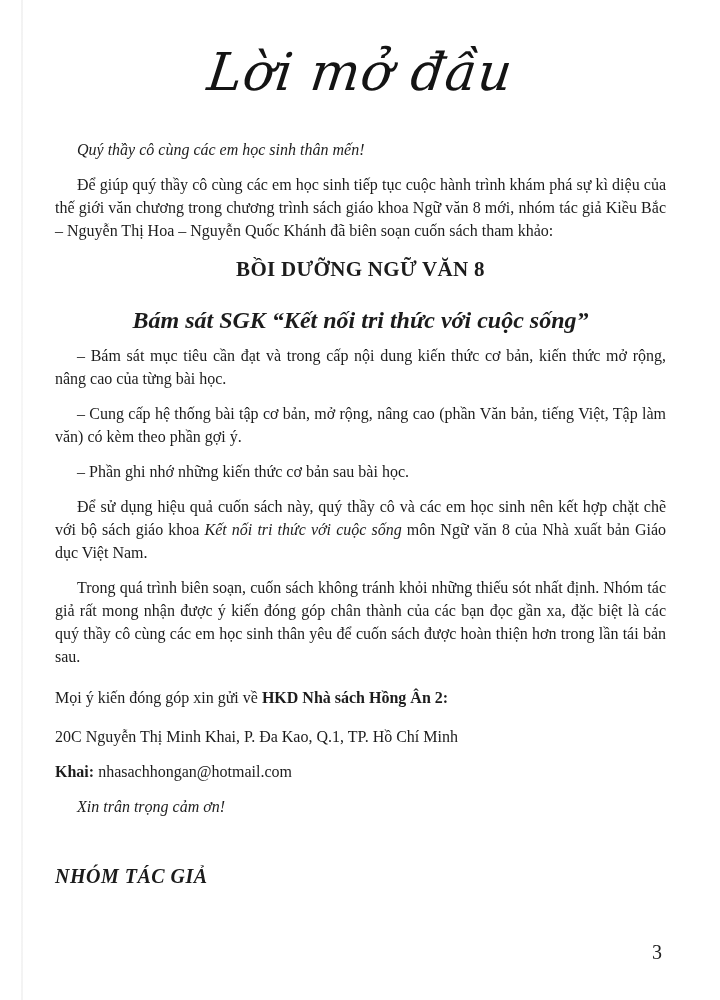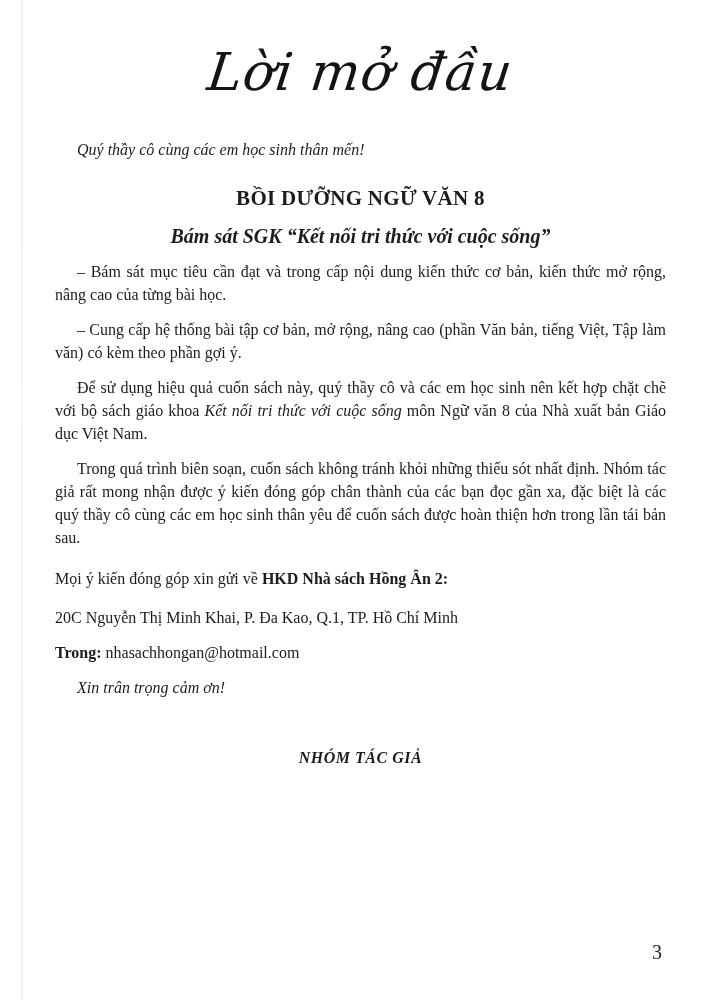--- a/index.html
+++ b/index.html
@@ -40,40 +40,40 @@
   p {
     margin: 0 0 12px 0;
     font-size: 16px;
     line-height: 23px;
     text-align: justify;
     text-indent: 22px;
   }
   .greeting { margin-top: 26px; font-style: italic; }
   .center { text-align: left; text-indent: 0; }
   .heading {
-    margin-top: 26px;
+    margin-top: 16px;
     text-align: center; text-indent: 0;
     font-weight: bold; font-size: 21px;
     letter-spacing: 0.3px;
   }
   .subheading {
-    margin-top: 15px;
+    margin-top: 28px;
     text-align: center; text-indent: 0;
-    font-weight: bold; font-style: italic; font-size: 20px;
+    font-weight: bold; font-style: italic; font-size: 24px;
   }
   .structure-intro { margin-top: 15px; text-indent: 0; }
   .contact-line { margin-top: 18px; text-indent: 0; }
   .address-line { margin-top: 16px; }
   .email-line { margin-top: 8px; }
   .closing { margin-top: 0; font-style: italic; }
   .signature {
     margin-top: 47px;
-    text-align: center; text-indent: 0;
+    text-align: left; text-indent: 0;
     font-weight: bold; font-style: italic;
-    font-size: 16px; letter-spacing: 0.5px;
+    font-size: 20px; letter-spacing: 0.5px;
   }
   .page-number {
     position: absolute; top: 941px; right: 58px;
     font-size: 20px; line-height: 23px;
     color: #222222;
   }
   b.inline-bold { font-weight: bold; font-family: Liberation Serif, serif; }
   i.inline-italic { font-style: italic; }
 </style>
 </head>
@@ -83,46 +83,48 @@
   <div class="crease"></div>
 
   <div class="content">
 
     <div class="script-title">
       <span class="skew">Lời mở đầu</span>
     </div>
 
     <p class="greeting">Quý thầy cô cùng các em học sinh thân mến!</p>
 
+    <p>Để giúp quý thầy cô cùng các em học sinh tiếp tục cuộc hành trình khám phá sự kì diệu của thế giới văn chương trong chương trình sách giáo khoa Ngữ văn 8 mới, nhóm tác giả Kiều Bắc – Nguyễn Thị Hoa – Nguyễn Quốc Khánh đã biên soạn cuốn sách tham khảo:</p>
 
     <p class="heading">BỒI DƯỠNG NGỮ VĂN 8</p>
 
     <p class="subheading">Bám sát SGK “Kết nối tri thức với cuộc sống”</p>
 
 
     <p>– Bám sát mục tiêu cần đạt và trong cấp nội dung kiến thức cơ bản, kiến thức mở rộng, nâng cao của từng bài học.</p>
     <p>– Cung cấp hệ thống bài tập cơ bản, mở rộng, nâng cao (phần Văn bản, tiếng Việt, Tập làm văn) có kèm theo phần gợi ý.</p>
+    <p>– Phần ghi nhớ những kiến thức cơ bản sau bài học.</p>
 
     <p>
       <span>Để sử dụng hiệu quả cuốn sách này, quý thầy cô và các em học sinh nên kết hợp chặt chẽ với bộ sách giáo khoa</span>
       <i class="inline-italic">Kết nối tri thức với cuộc sống</i>
       <span>môn Ngữ văn 8 của Nhà xuất bản Giáo dục Việt Nam.</span>
     </p>
 
     <p>Trong quá trình biên soạn, cuốn sách không tránh khỏi những thiếu sót nhất định. Nhóm tác giả rất mong nhận được ý kiến đóng góp chân thành của các bạn đọc gần xa, đặc biệt là các quý thầy cô cùng các em học sinh thân yêu để cuốn sách được hoàn thiện hơn trong lần tái bản sau.</p>
 
     <p class="contact-line">
       <span>Mọi ý kiến đóng góp xin gửi về</span>
       <b class="inline-bold">HKD Nhà sách Hồng Ân 2:</b>
     </p>
 
     <p class="center address-line">20C Nguyễn Thị Minh Khai, P. Đa Kao, Q.1, TP. Hồ Chí Minh</p>
 
     <p class="center email-line">
-      <b class="inline-bold">Trong:</b>
+      <b class="inline-bold">Khai:</b>
       <span>nhasachhongan@hotmail.com</span>
     </p>
 
     <p class="closing">Xin trân trọng cảm ơn!</p>
 
     <p class="signature">NHÓM TÁC GIẢ</p>
 
   </div>
 
   <div class="page-number">3</div>

